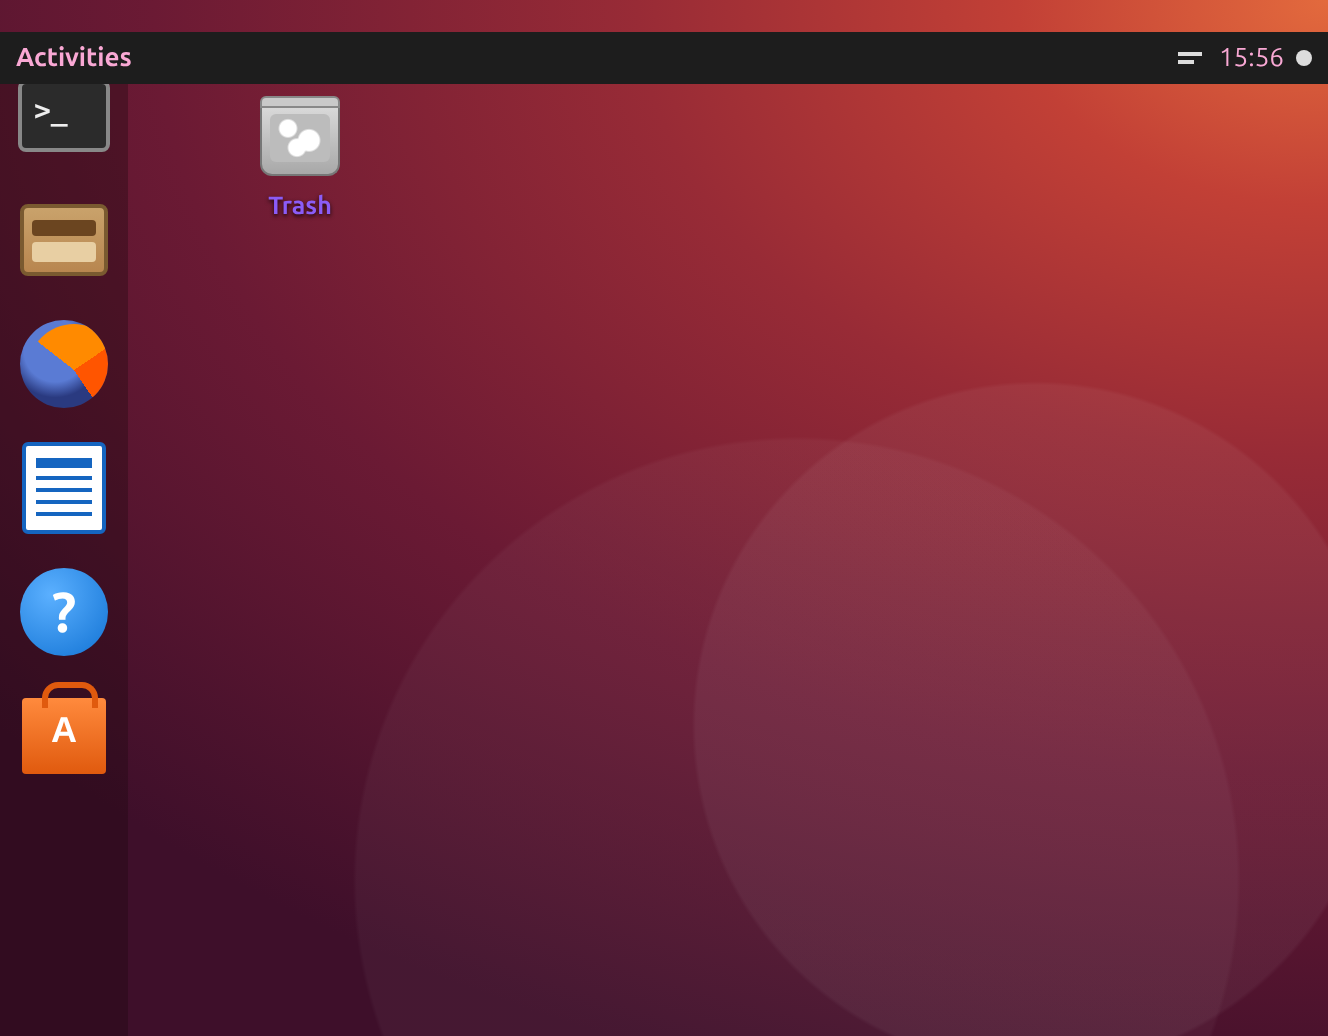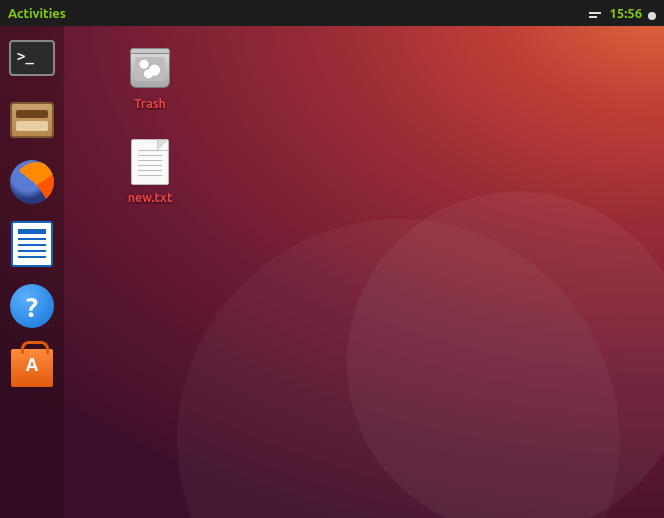--- a/index.html
+++ b/index.html
@@ -7,27 +7,27 @@
   body {
     background:
       radial-gradient(circle at 78% 70%, rgba(255,255,255,0.05) 0, rgba(255,255,255,0.05) 170px, transparent 172px),
       radial-gradient(circle at 60% 85%, rgba(255,255,255,0.04) 0, rgba(255,255,255,0.04) 220px, transparent 222px),
       radial-gradient(ellipse 130% 110% at 100% 0%, #e36a3d 0%, #c24036 18%, #982b36 40%, #6b1a34 68%, #3e0f2a 100%);
     position: relative;
     color: #fff;
   }
   
   .topbar {
-    position: absolute; top: 0; left: 0; right: 0; height: 26px;
+    position: absolute; top: 16px; left: 0; right: 0; height: 26px;
     background: #1d1d1d; display: flex; align-items: center;
-    padding: 0 8px; font-size: 13px; font-weight: 600; color: #84cc16;
+    padding: 0 8px; font-size: 13px; font-weight: 600; color: #f9a8d4;
     z-index: 20;
   }
   .topbar .spacer { flex: 1; }
-  .topbar .clock { display: flex; align-items: flex-end; gap: 6px; font-weight: 700; }
+  .topbar .clock { display: flex; align-items: center; gap: 6px; font-weight: 400; }
   .net-icon { display: inline-block; width: 14px; position: relative; height: 10px;}
   .net-icon::before, .net-icon::after {
     content: ""; position: absolute; background: #ddd; height: 2px; left: 0;
   }
   .net-icon::before { width: 12px; top: 2px; }
   .net-icon::after { width: 8px; top: 6px; }
   .dot { width: 8px; height: 8px; border-radius: 50%; background: #ddd; display: inline-block;}
   
   .dock {
     position: absolute; top: 26px; left: 0; width: 64px; bottom: 0;
@@ -47,21 +47,21 @@
   .di-writer::before{content:"";position:absolute;left:5px;right:5px;top:6px;height:5px;background:#1565c0;}
   .di-writer::after{content:"";position:absolute;left:5px;right:5px;top:15px;bottom:6px;background:repeating-linear-gradient(#1565c0 0 2px, transparent 2px 6px);}
   .di-help { width:44px;height:44px;border-radius:50%;background:radial-gradient(circle at 35% 30%, #5bb0ff, #1273d4); display:flex;align-items:center;justify-content:center;color:#fff;font-size:28px;font-weight:700;}
   .di-soft { width:42px;height:38px;background:linear-gradient(#ff8a3d,#e05a0e);border-radius:2px;position:relative;}
   .di-soft::before{content:"";position:absolute;left:10px;top:-8px;width:22px;height:10px;border:3px solid #e05a0e;border-bottom:none;border-radius:8px 8px 0 0;}
   .di-soft::after{content:"A";position:absolute;left:0;right:0;top:6px;text-align:center;color:#fff;font:700 18px sans-serif;}
   
   .desktop { position:absolute; top:26px; left:64px; right:0; bottom:0; }
   .ico { position:absolute; width:88px; display:flex; flex-direction:column; align-items:center; gap:4px; cursor:pointer;}
   .ico .glyph { width:48px; height:48px; display:flex; align-items:center; justify-content:center;}
-  .ico .lbl { font-size:12.5px; font-weight:600; color:#ef4444; text-align:center; text-shadow:0 1px 2px rgba(0,0,0,.8); line-height:1.15; max-width:84px; word-break:break-word;}
+  .ico .lbl { font-size:12.5px; font-weight:600; color:#8b5cf6; text-align:center; text-shadow:0 1px 2px rgba(0,0,0,.8); line-height:1.15; max-width:84px; word-break:break-word;}
   
   .g-trash { width:40px; position:relative;}
   .g-trash .lid{height:6px;background:#c9c9c9;border-radius:3px 3px 0 0;border:1px solid #888;}
   .g-trash .bin{height:34px;background:linear-gradient(#d8d8d8,#a8a8a8);border:1px solid #777;border-top:none;border-radius:0 0 6px 6px;position:relative;overflow:hidden;}
   .g-trash .bin::before{content:"";position:absolute;inset:3px 4px 6px 4px;background:radial-gradient(circle at 30% 30%, #fff 0 4px, transparent 5px),radial-gradient(circle at 65% 55%, #fff 0 5px, transparent 6px),radial-gradient(circle at 45% 70%, #fff 0 4px, transparent 5px),#bcbcbc;border-radius:3px;}
   
   .g-txt { width:38px;height:46px;background:#fafafa;border:1px solid #bbb;border-radius:2px;position:relative;}
   .g-txt::before{content:"";position:absolute;right:0;top:0;width:10px;height:10px;background:linear-gradient(135deg,#ddd 50%, #fafafa 50%);border-left:1px solid #ccc;border-bottom:1px solid #ccc;}
   .g-txt::after{content:"";position:absolute;left:6px;right:6px;top:10px;bottom:8px;background:repeating-linear-gradient(#bbb 0 1.5px, transparent 1.5px 5px);}
   
@@ -108,22 +108,16 @@
   <div class="ico" style="left:42px;top:18px">
     <div class="glyph">
       <div class="g-trash">
           <div class="lid"></div>
           <div class="bin"></div>
         </div>
     </div>
     <div class="lbl">Trash</div>
   </div>
 
-  <div class="ico" style="left:42px;top:112px">
-    <div class="glyph">
-        <div class="g-txt"></div>
-      </div>
-    <div class="lbl">new.txt</div>
-  </div>
 
 
 
 </div>
 
 </body></html>

